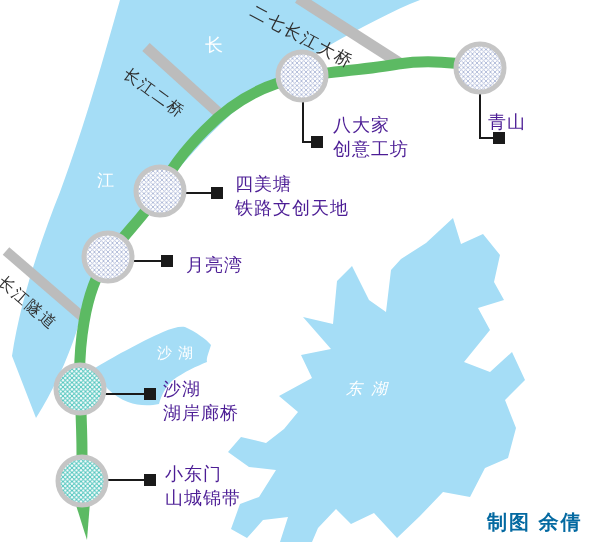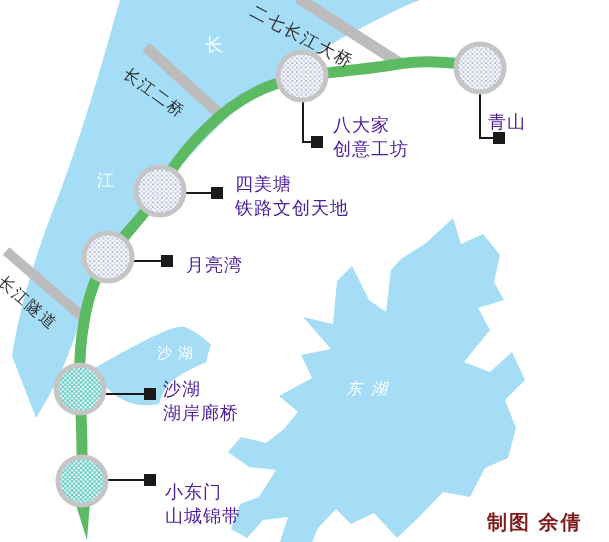--- a/index.html
+++ b/index.html
@@ -18,21 +18,21 @@
     transform-origin:0 0;white-space:nowrap;
   }
   .water-char{
     position:absolute;color:#ffffff;font-family:"DejaVu Serif",serif;white-space:nowrap;
   }
   .lake-label{
     position:absolute;color:#ffffff;font-family:"DejaVu Serif",serif;white-space:nowrap;
   }
   .credit{
     position:absolute;left:487px;top:509px;font-size:20px;font-weight:700;
-    color:#7f1d1d;letter-spacing:2px;white-space:nowrap;
+    color:#0369a1;letter-spacing:2px;white-space:nowrap;
   }
 </style>
 </head>
 <body>
 
 <div class="stage">
 
   <svg width="609" height="542" viewBox="0 0 609 542">
     <defs>
       <pattern id="hatch-blue" patternUnits="userSpaceOnUse" width="4.5" height="4.5">
@@ -142,20 +142,20 @@
     <div>四美塘</div>
     <div>铁路文创天地</div>
   </div>
   <div class="station-label" style="left:186px;top:241px;margin-top:12px;">
     <div>月亮湾</div>
   </div>
   <div class="station-label" style="left:163px;top:377px;">
     <div>沙湖</div>
     <div>湖岸廊桥</div>
   </div>
-  <div class="station-label" style="left:165px;top:462px;margin-top:18px;">
+  <div class="station-label" style="left:165px;top:462px;">
     <div>小东门</div>
     <div>山城锦带</div>
   </div>
 
   <div class="credit">制图 余倩</div>
 
 </div>
 
 </body></html>

